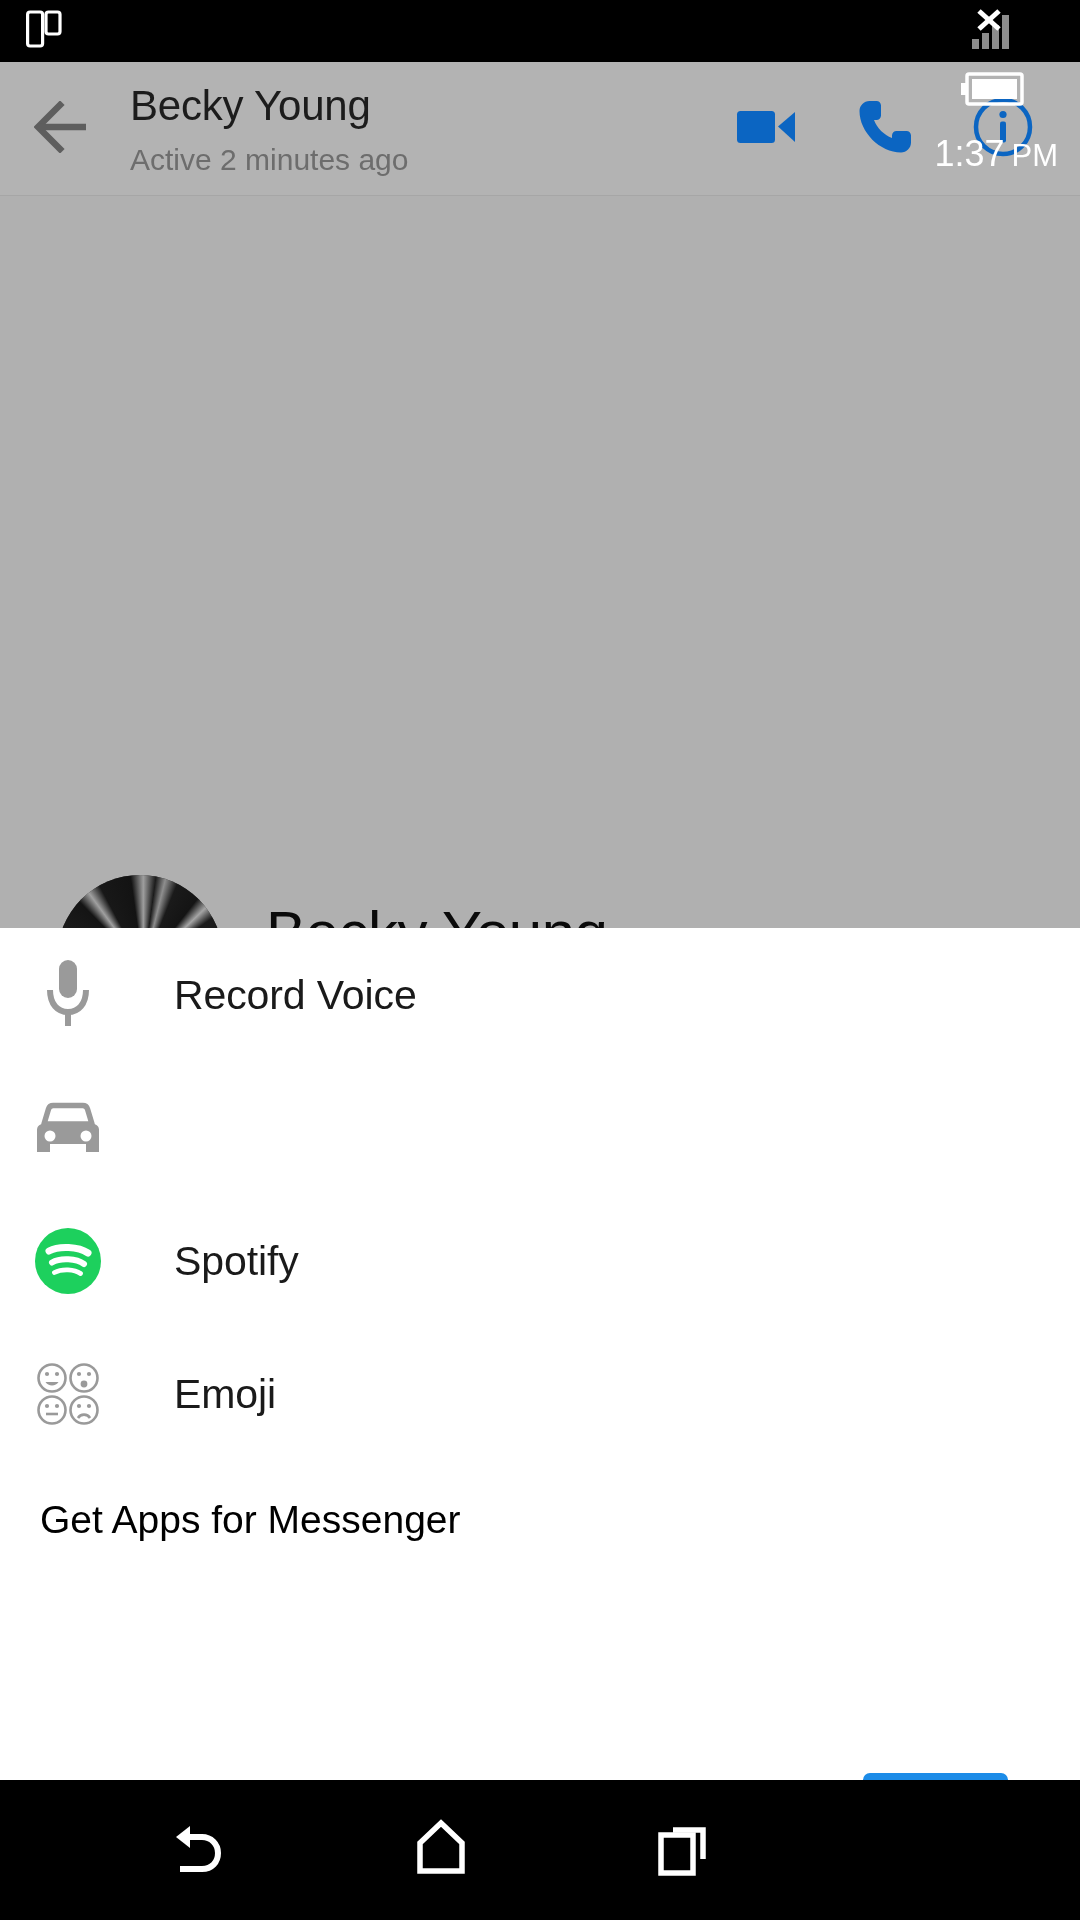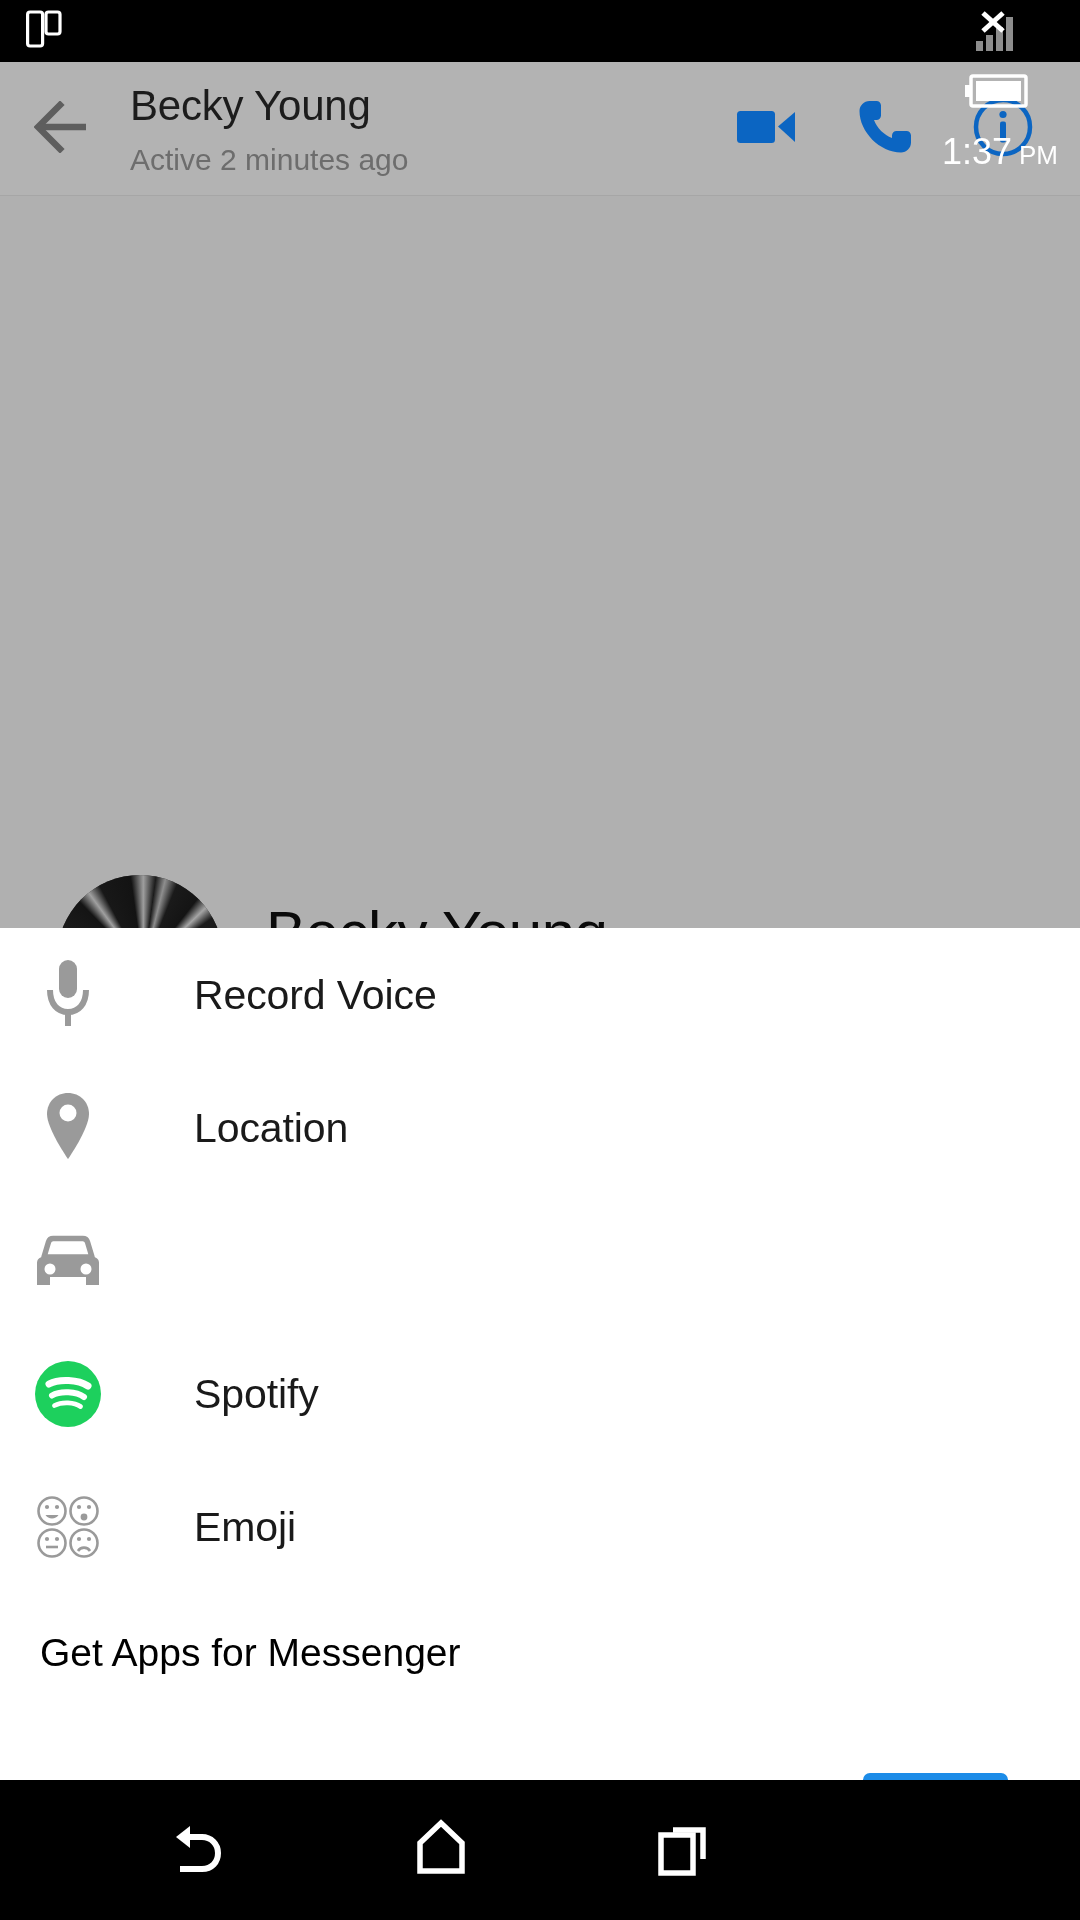--- a/index.html
+++ b/index.html
@@ -46,21 +46,21 @@
   }
   .sb-clock {
     color: #ffffff;
     font-size: 36px;
     letter-spacing: 0px;
     display: flex;
     align-items: baseline;
     gap: 7px;
     margin-left: 6px;
   }
-  .sb-clock .ampm { font-size: 26px; margin-top: 11px; }
+  .sb-clock .ampm { font-size: 31px; margin-top: 11px; }
 
   
   #app-header {
     position: absolute;
     left: 0; top: 62px;
     width: 1080px;
     height: 134px;
     background: #b3b3b3;
     border-bottom: 1px solid #a6a6a6;
     display: flex;
@@ -179,21 +179,21 @@
     height: 133px;
     display: flex;
     align-items: center;
     justify-content: center;
   }
   .row-label {
     color: #1a1a1a;
     font-size: 41px;
     line-height: 48px;
     letter-spacing: -0.1px;
-    margin-left: 58px;
+    margin-left: 38px;
   }
 
   #section-header {
     color: #000000;
     font-size: 39px;
     line-height: 48px;
     padding: 36px 0 0 40px;
   }
 
   .app-row {
@@ -385,29 +385,20 @@
       <div class="row-icon">
         <svg width="56" height="74" viewBox="0 0 56 74">
           <rect x="19" y="2" width="18" height="38" rx="9" fill="#9a9a9a"></rect>
           <path d="M10 32 C10 46 17.5 54 28 54 C38.5 54 46 46 46 32" fill="none" stroke="#9a9a9a" stroke-width="6" stroke-linecap="butt"></path>
           <rect x="25" y="52" width="6" height="16" fill="#9a9a9a"></rect>
         </svg>
       </div>
       <div class="row-label">Record Voice</div>
     </div>
 
-    <div class="sheet-row">
-      <div class="row-icon">
-        <svg width="56" height="74" viewBox="0 0 56 74">
-          <path d="M28 2 C16 2 7 11 7 23 C7 38 28 68 28 68 C28 68 49 38 49 23 C49 11 40 2 28 2 Z" fill="#9a9a9a"></path>
-          <circle cx="28" cy="22" r="8.5" fill="#ffffff"></circle>
-        </svg>
-      </div>
-      <div class="row-label">Location</div>
-    </div>
 
     <div class="sheet-row">
       <div class="row-icon">
         <svg width="72" height="56" viewBox="0 0 72 56">
           <path d="M12 24 L16.5 9 C17.2 6.8 19 5.5 21.2 5.5 L50.8 5.5 C53 5.5 54.8 6.8 55.5 9 L60 24 Z" fill="none" stroke="#9a9a9a" stroke-width="5.5" stroke-linejoin="round"></path>
           <path d="M5 30 C5 26.5 7.5 24 11 24 L61 24 C64.5 24 67 26.5 67 30 L67 44 L5 44 Z" fill="#9a9a9a"></path>
           <rect x="5" y="44" width="13" height="8" fill="#9a9a9a"></rect>
           <rect x="54" y="44" width="13" height="8" fill="#9a9a9a"></rect>
           <circle cx="18" cy="36" r="5.5" fill="#ffffff"></circle>
           <circle cx="54" cy="36" r="5.5" fill="#ffffff"></circle>

